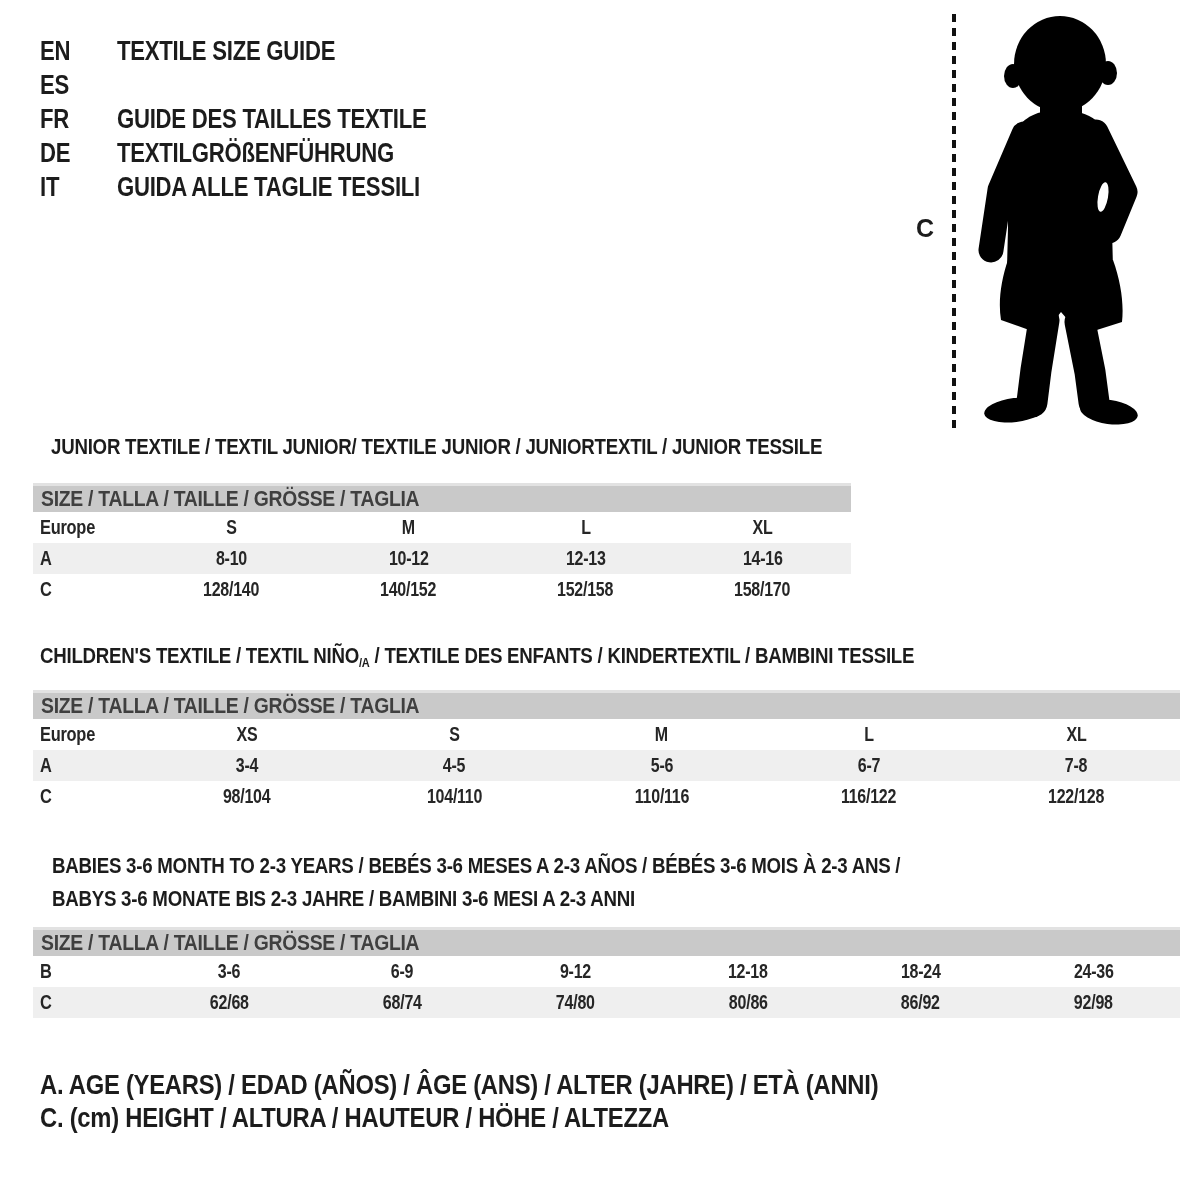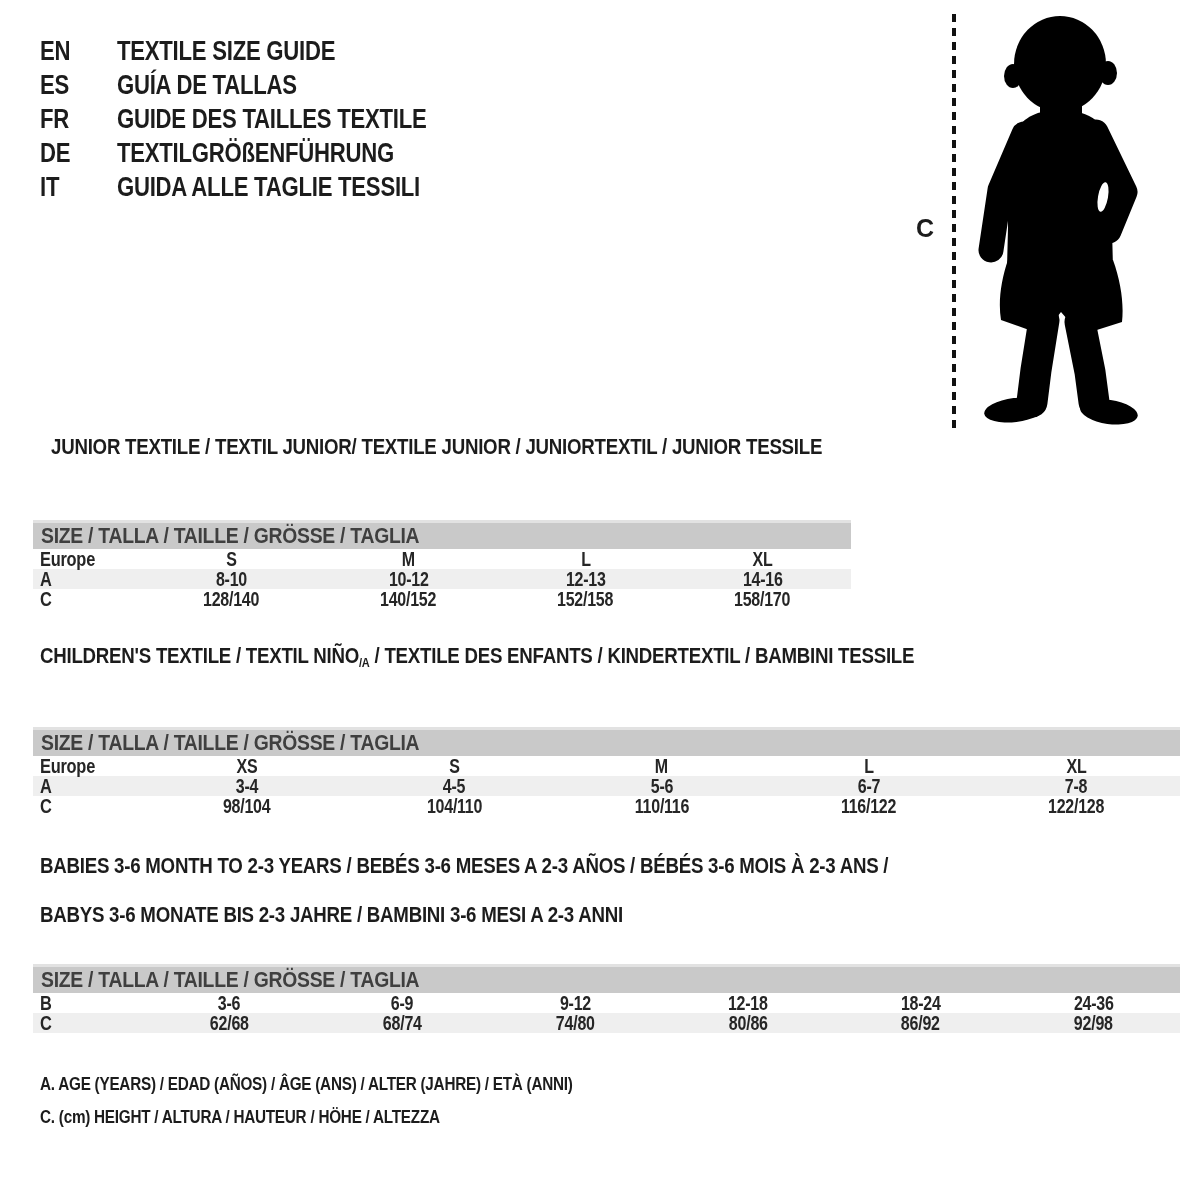--- a/index.html
+++ b/index.html
@@ -57,46 +57,44 @@
   .size-bar {
     height: 29px;
     background: var(--bar-bg);
     border-top: 3px solid var(--bar-top);
     display: flex;
     align-items: center;
     padding-left: 8px;
     font-weight: bold;
     font-size: 22px;
     color: var(--bar-ink);
-    margin-top: 37px;
   }
   .size-bar .cnd { transform: scaleX(0.88); }
-  .trow { display: flex; height: 20px; align-items: center; font-size: 20px; font-weight: bold; color: #262626; }
+  .trow { display: flex; height: 31px; align-items: center; font-size: 20px; font-weight: bold; color: #262626; }
   .trow.shaded { background: var(--stripe-bg); }
   .tcell { flex: 1; text-align: center; }
   .tcell .cnd { transform: scaleX(0.8); }
   .tlabel { flex: 0 0 110px; padding-left: 7px; text-align: left; }
 
   
   .legend { left: 40px; top: 1068px; }
-  .legend-line { font-weight: bold; font-size: 18px; line-height: 33px; white-space: nowrap; }
+  .legend-line { font-weight: bold; font-size: 28px; line-height: 33px; white-space: nowrap; }
 </style>
 </head>
 <body>
 
 <div class="canvas">
 
   <div class="abs lang-block">
     <div class="lang-row">
       <div class="lang-code"><span class="cnd">EN</span></div>
       <div class="lang-title"><span class="cnd">TEXTILE SIZE GUIDE</span></div>
     </div>
     <div class="lang-row">
       <div class="lang-code"><span class="cnd">ES</span></div>
-      <div class="lang-title"><span class="cnd">GUÍA DE TALLAS</span></div>
     </div>
     <div class="lang-row">
       <div class="lang-code"><span class="cnd">FR</span></div>
       <div class="lang-title"><span class="cnd">GUIDE DES TAILLES TEXTILE</span></div>
     </div>
     <div class="lang-row">
       <div class="lang-code"><span class="cnd">DE</span></div>
       <div class="lang-title"><span class="cnd">TEXTILGRÖßENFÜHRUNG</span></div>
     </div>
     <div class="lang-row">
@@ -184,25 +182,25 @@
     <div class="trow">
       <div class="tlabel"><span class="cnd">C</span></div>
       <div class="tcell"><span class="cnd cnd-c">98/104</span></div>
       <div class="tcell"><span class="cnd cnd-c">104/110</span></div>
       <div class="tcell"><span class="cnd cnd-c">110/116</span></div>
       <div class="tcell"><span class="cnd cnd-c">116/122</span></div>
       <div class="tcell"><span class="cnd cnd-c">122/128</span></div>
     </div>
   </div>
 
-  <div class="abs" style="left:40px; top:849px;">
+  <div class="abs" style="left:52px; top:849px;">
     <div class="section-heading" style="line-height:33px;">
       <span class="cnd" style="transform:scaleX(0.85);">BABIES 3-6 MONTH TO 2-3 YEARS / BEBÉS 3-6 MESES A 2-3 AÑOS / BÉBÉS 3-6 MOIS À 2-3 ANS /</span>
     </div>
-    <div class="section-heading" style="line-height:33px;margin-top:16px;">
+    <div class="section-heading" style="line-height:33px;">
       <span class="cnd" style="transform:scaleX(0.85);">BABYS 3-6 MONATE BIS 2-3 JAHRE / BAMBINI 3-6 MESI A 2-3 ANNI</span>
     </div>
   </div>
   <div class="abs tbl" style="top:927px; width:1147px;">
     <div class="size-bar">
         <span class="cnd">SIZE / TALLA / TAILLE / GRÖSSE / TAGLIA</span>
       </div>
     <div class="trow">
       <div class="tlabel"><span class="cnd">B</span></div>
       <div class="tcell"><span class="cnd cnd-c">3-6</span></div>

